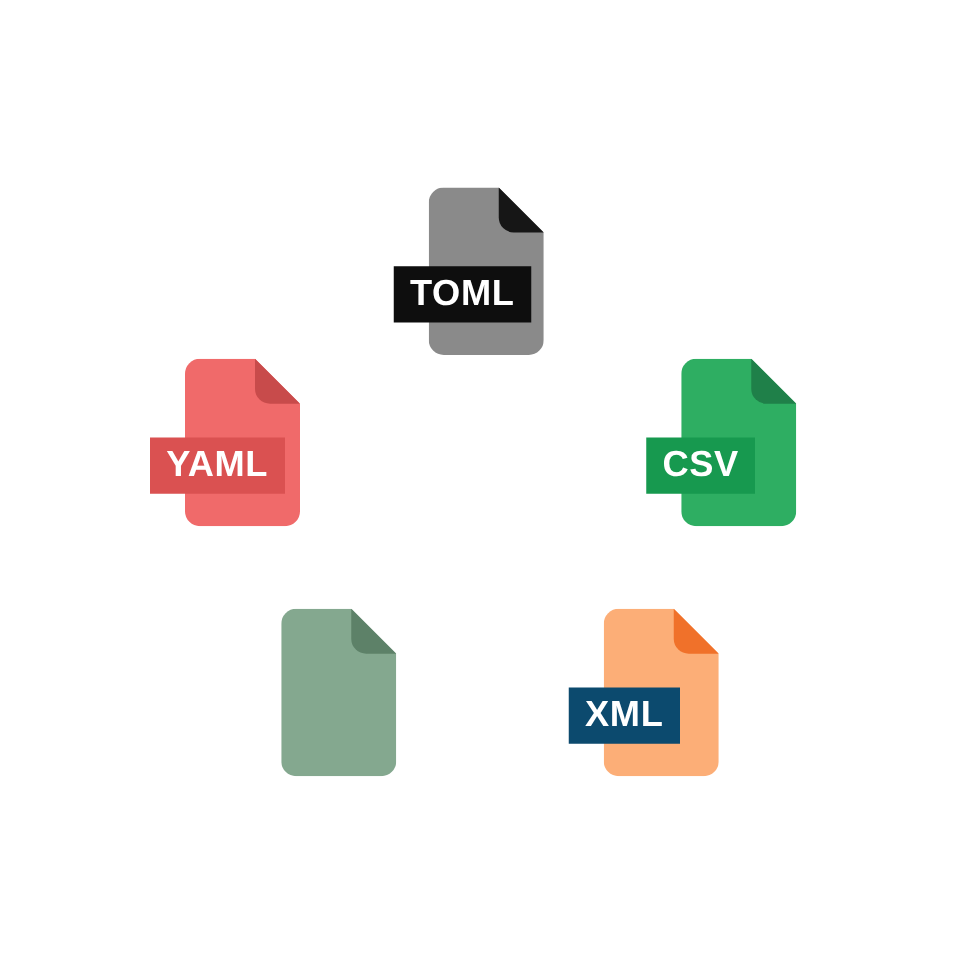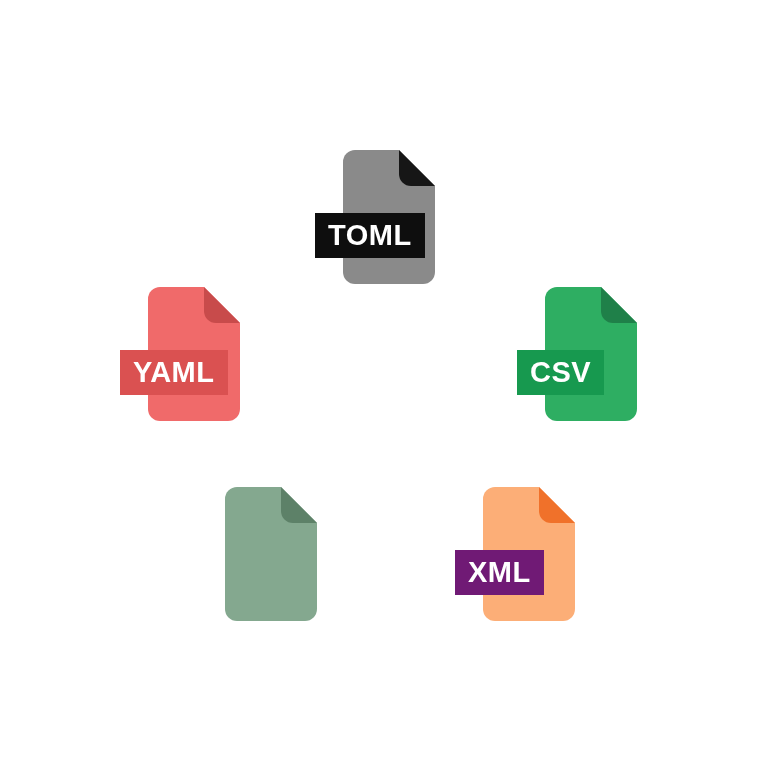--- a/index.html
+++ b/index.html
@@ -78,16 +78,16 @@
       <path d="M12 0 H56 L92 36 V122 A12 12 0 0 1 80 134 H12 A12 12 0 0 1 0 122 V12 A12 12 0 0 1 12 0 Z" fill="#84a88f"></path>
       <path d="M56 0 V24 A12 12 0 0 0 68 36 H92 Z" fill="#5d8168"></path>
     </svg>
   </div>
 
   <div class="file-icon" style="left:483px; top:487px;">
     <svg width="92" height="134" viewBox="0 0 92 134">
       <path d="M12 0 H56 L92 36 V122 A12 12 0 0 1 80 134 H12 A12 12 0 0 1 0 122 V12 A12 12 0 0 1 12 0 Z" fill="#fcae77"></path>
       <path d="M56 0 V24 A12 12 0 0 0 68 36 H92 Z" fill="#f0712a"></path>
     </svg>
-    <div class="file-label" style="background-color: #701a75;">XML</div>
+    <div class="file-label" style="background-color: #0c4a6e;">XML</div>
   </div>
 
 </div>
 
 </body></html>

